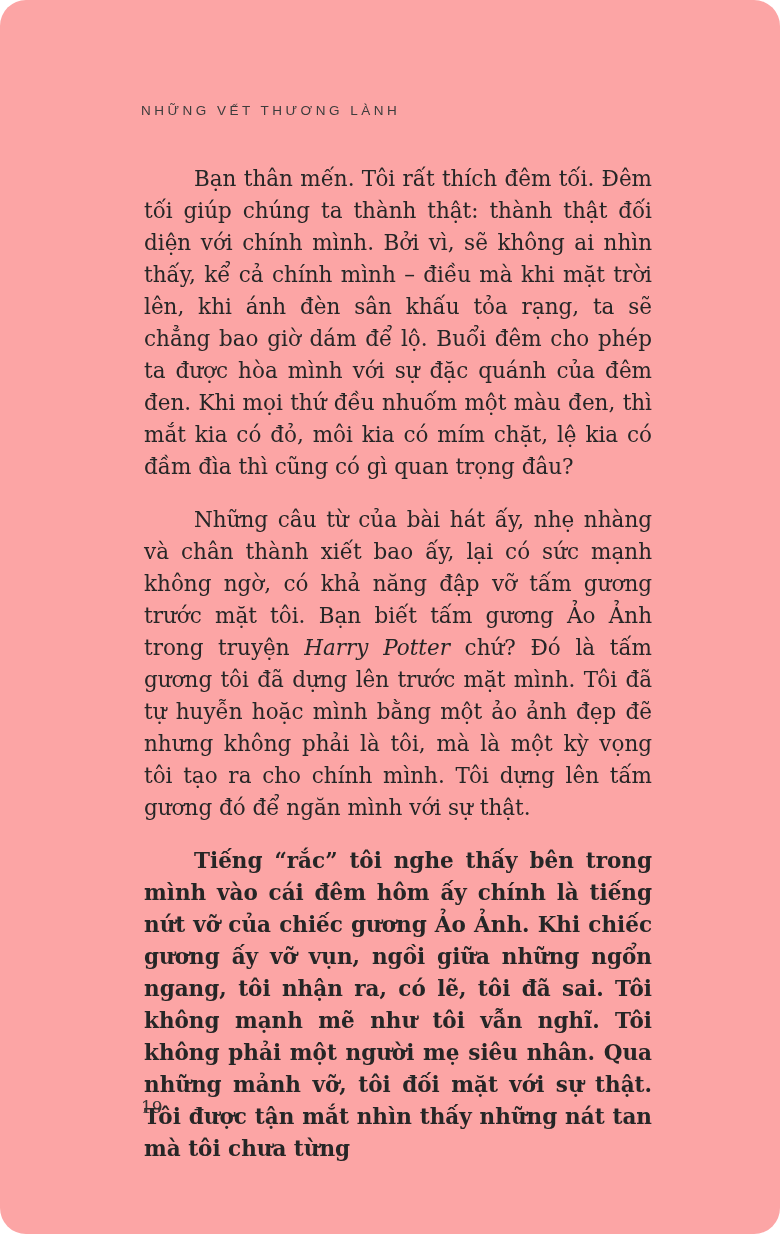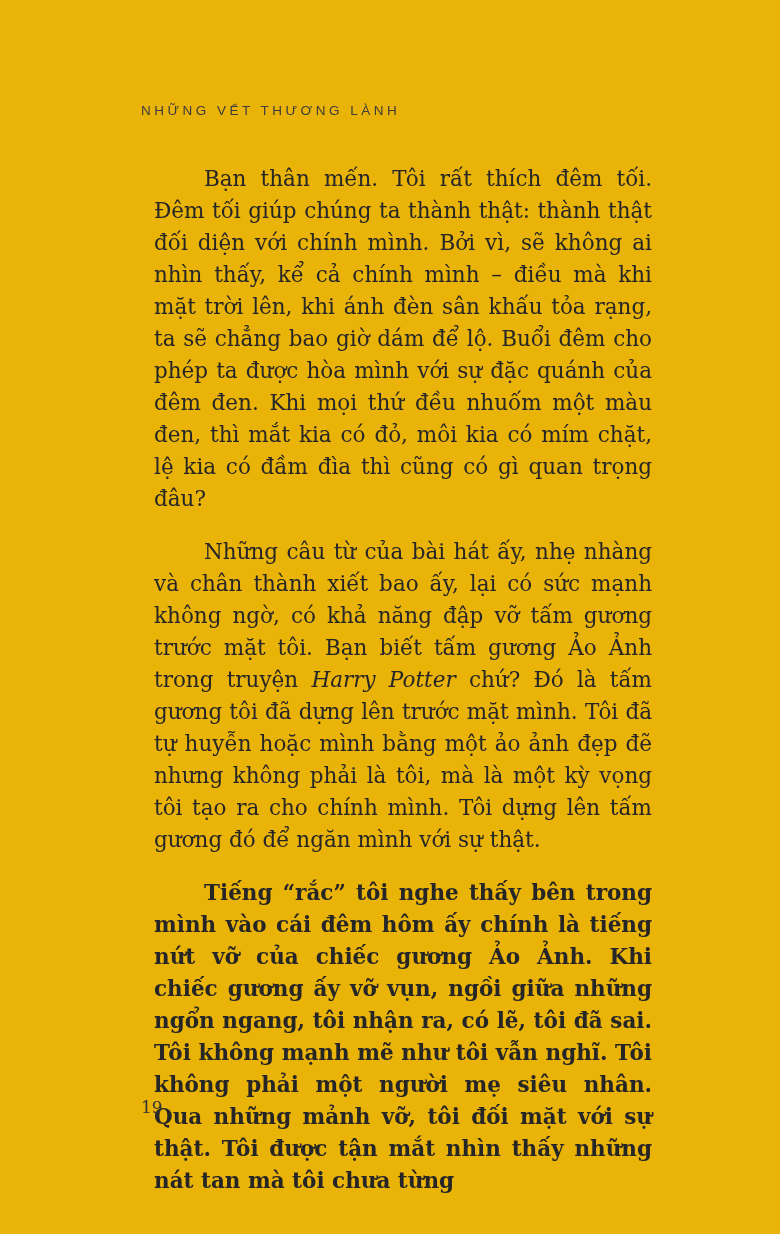--- a/index.html
+++ b/index.html
@@ -4,24 +4,25 @@
 <style>
   html, body {
     margin: 0;
     padding: 0;
     background: #ffffff;
   }
   .page {
     position: relative;
     width: 780px;
     height: 1234px;
-    background: #eab308;
+    background: #fca5a5;
     overflow: hidden;
     box-sizing: border-box;
     color: #222222;
+    border-radius: 26px;
   }
   .running-header {
     position: absolute;
     top: 103px;
     left: 141px;
     font-family: "Liberation Sans", sans-serif;
     font-size: 13.5px;
     font-weight: 400;
     letter-spacing: 3.5px;
     color: #3c3c3c;
@@ -33,21 +34,21 @@
     top: 163px;
     left: 140px;
     width: 512px;
     font-family: "DejaVu Serif", "Liberation Serif", serif;
     font-size: 21.5px;
     line-height: 32px;
     color: #262626;
     text-align: justify;
   }
   .page-body p {
-    margin: 0 0 21px 14px;
+    margin: 0 0 21px 4px;
     text-indent: 50px;
   }
   .page-body p:last-child {
     margin-bottom: 0;
     font-weight: bold;
   }
   .page-body em {
   }
   .page-number {
     position: absolute;

